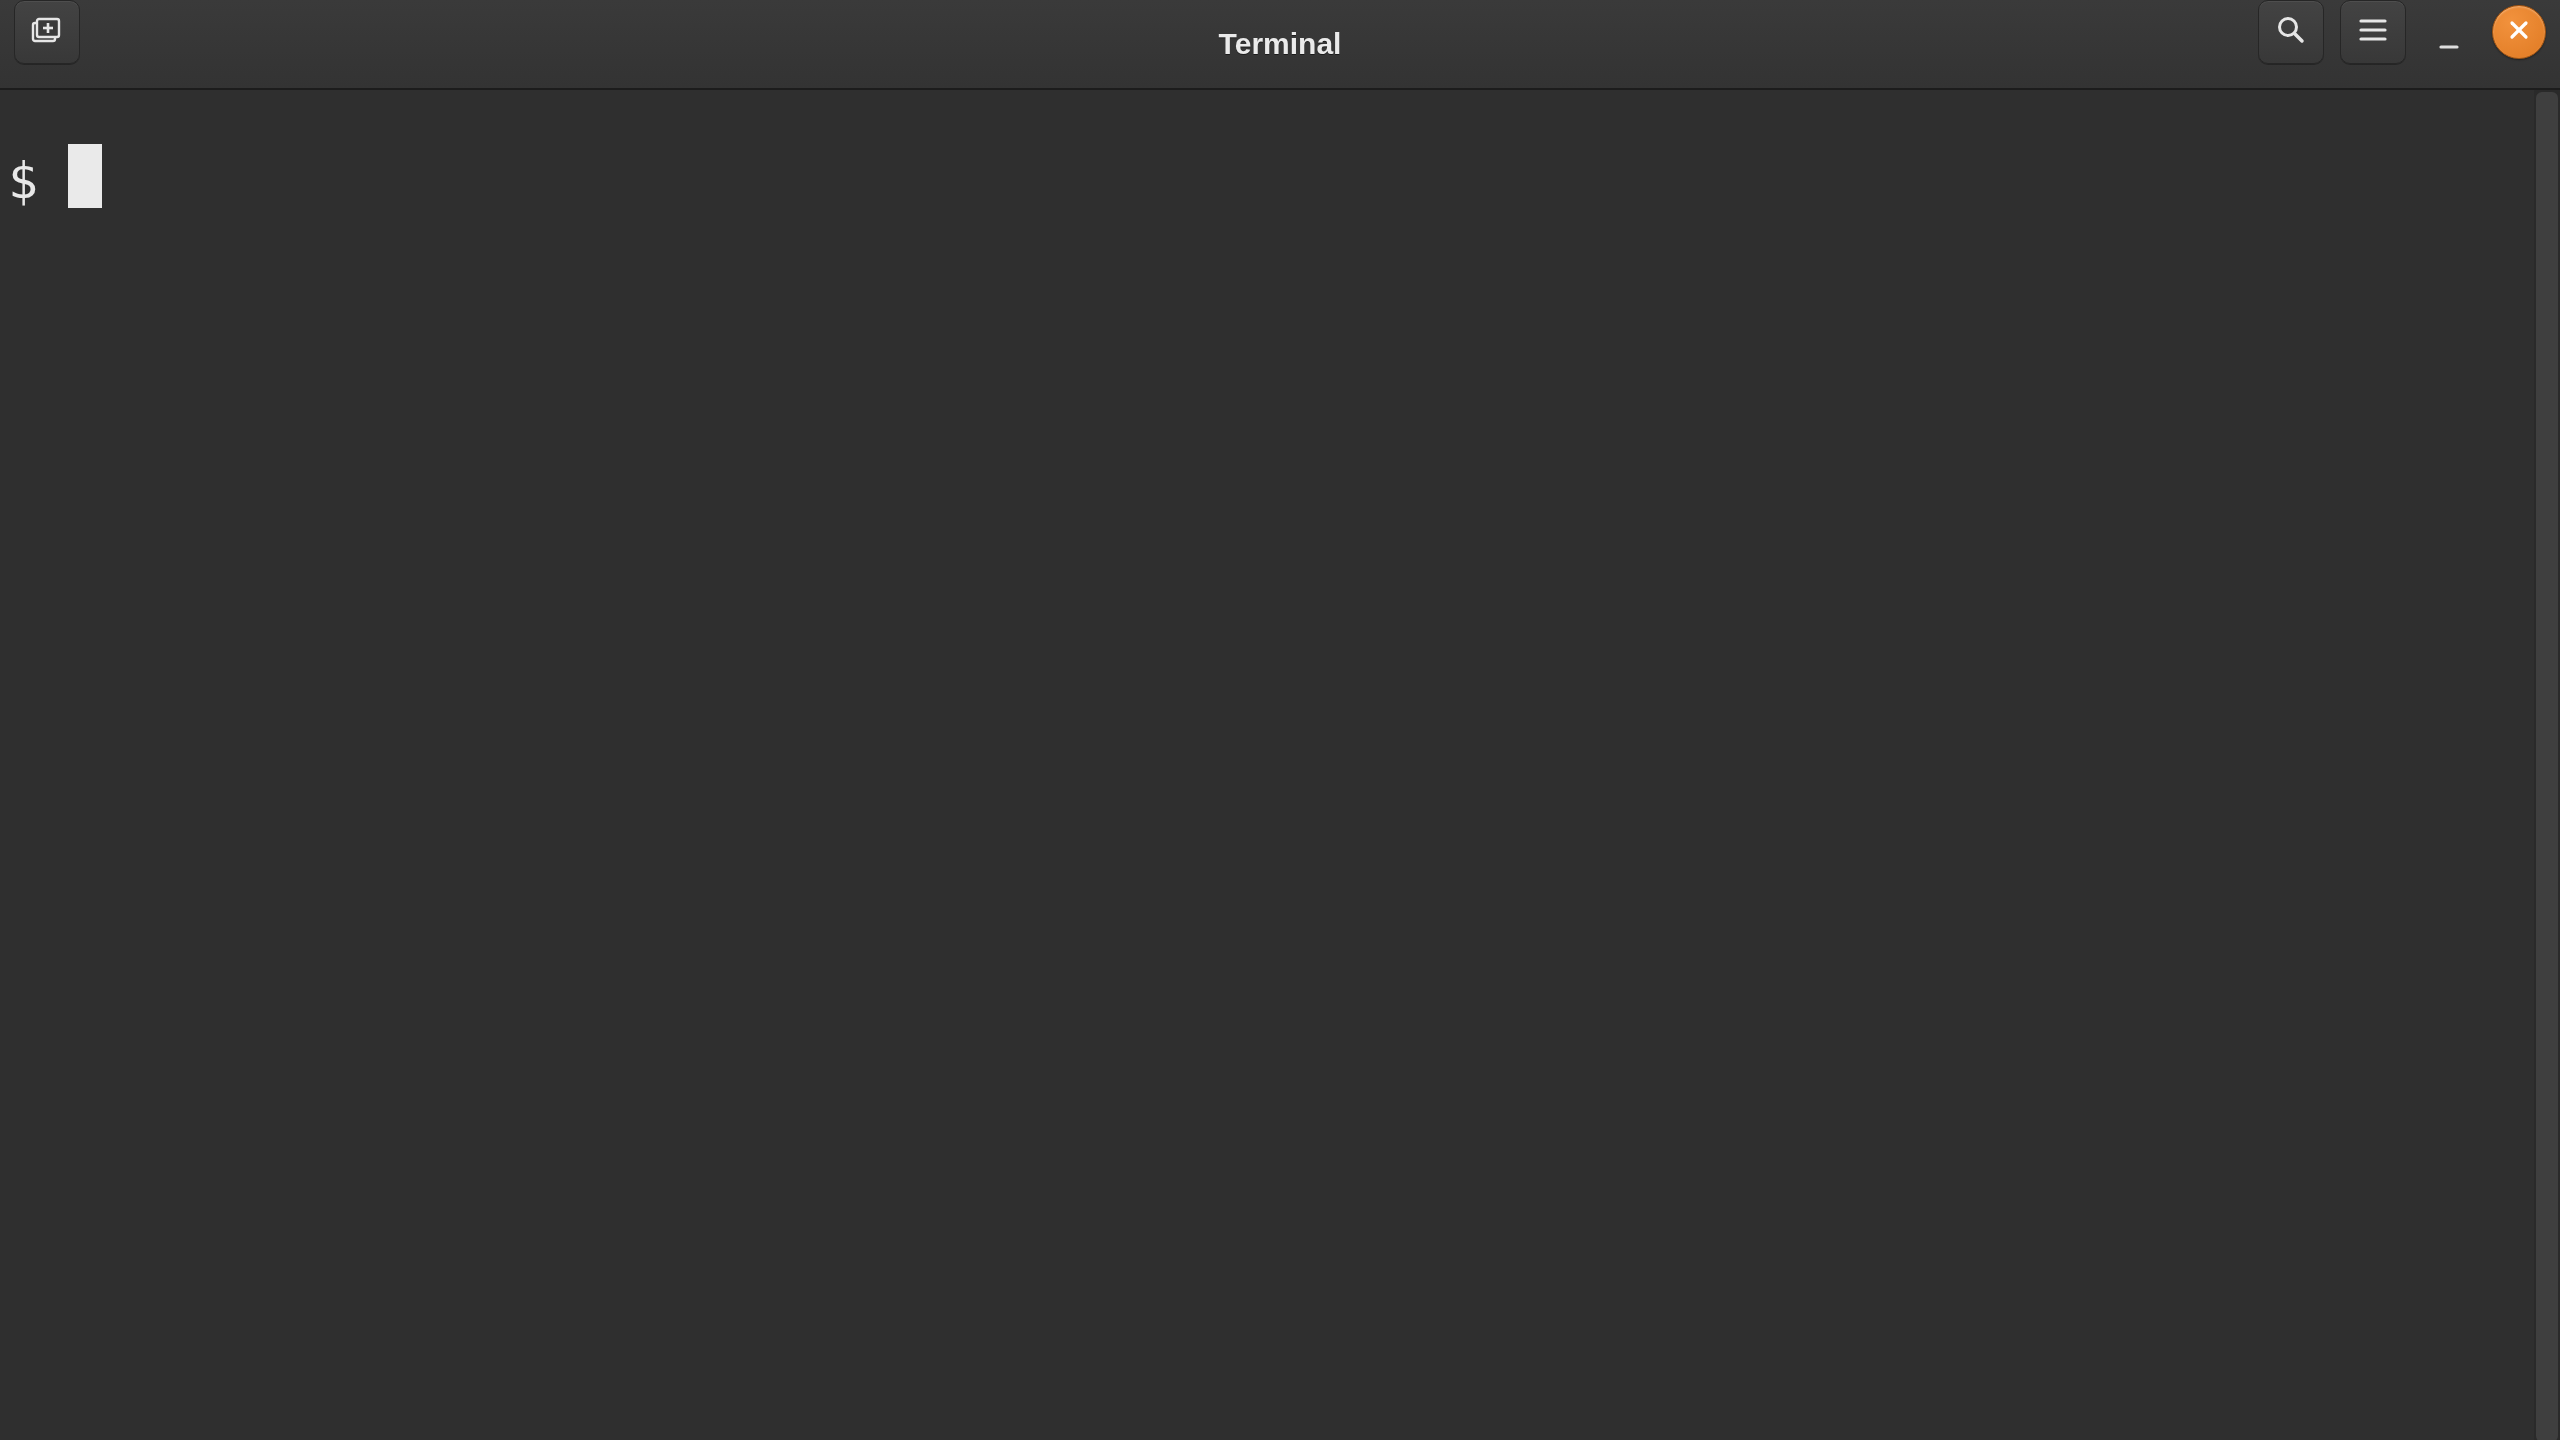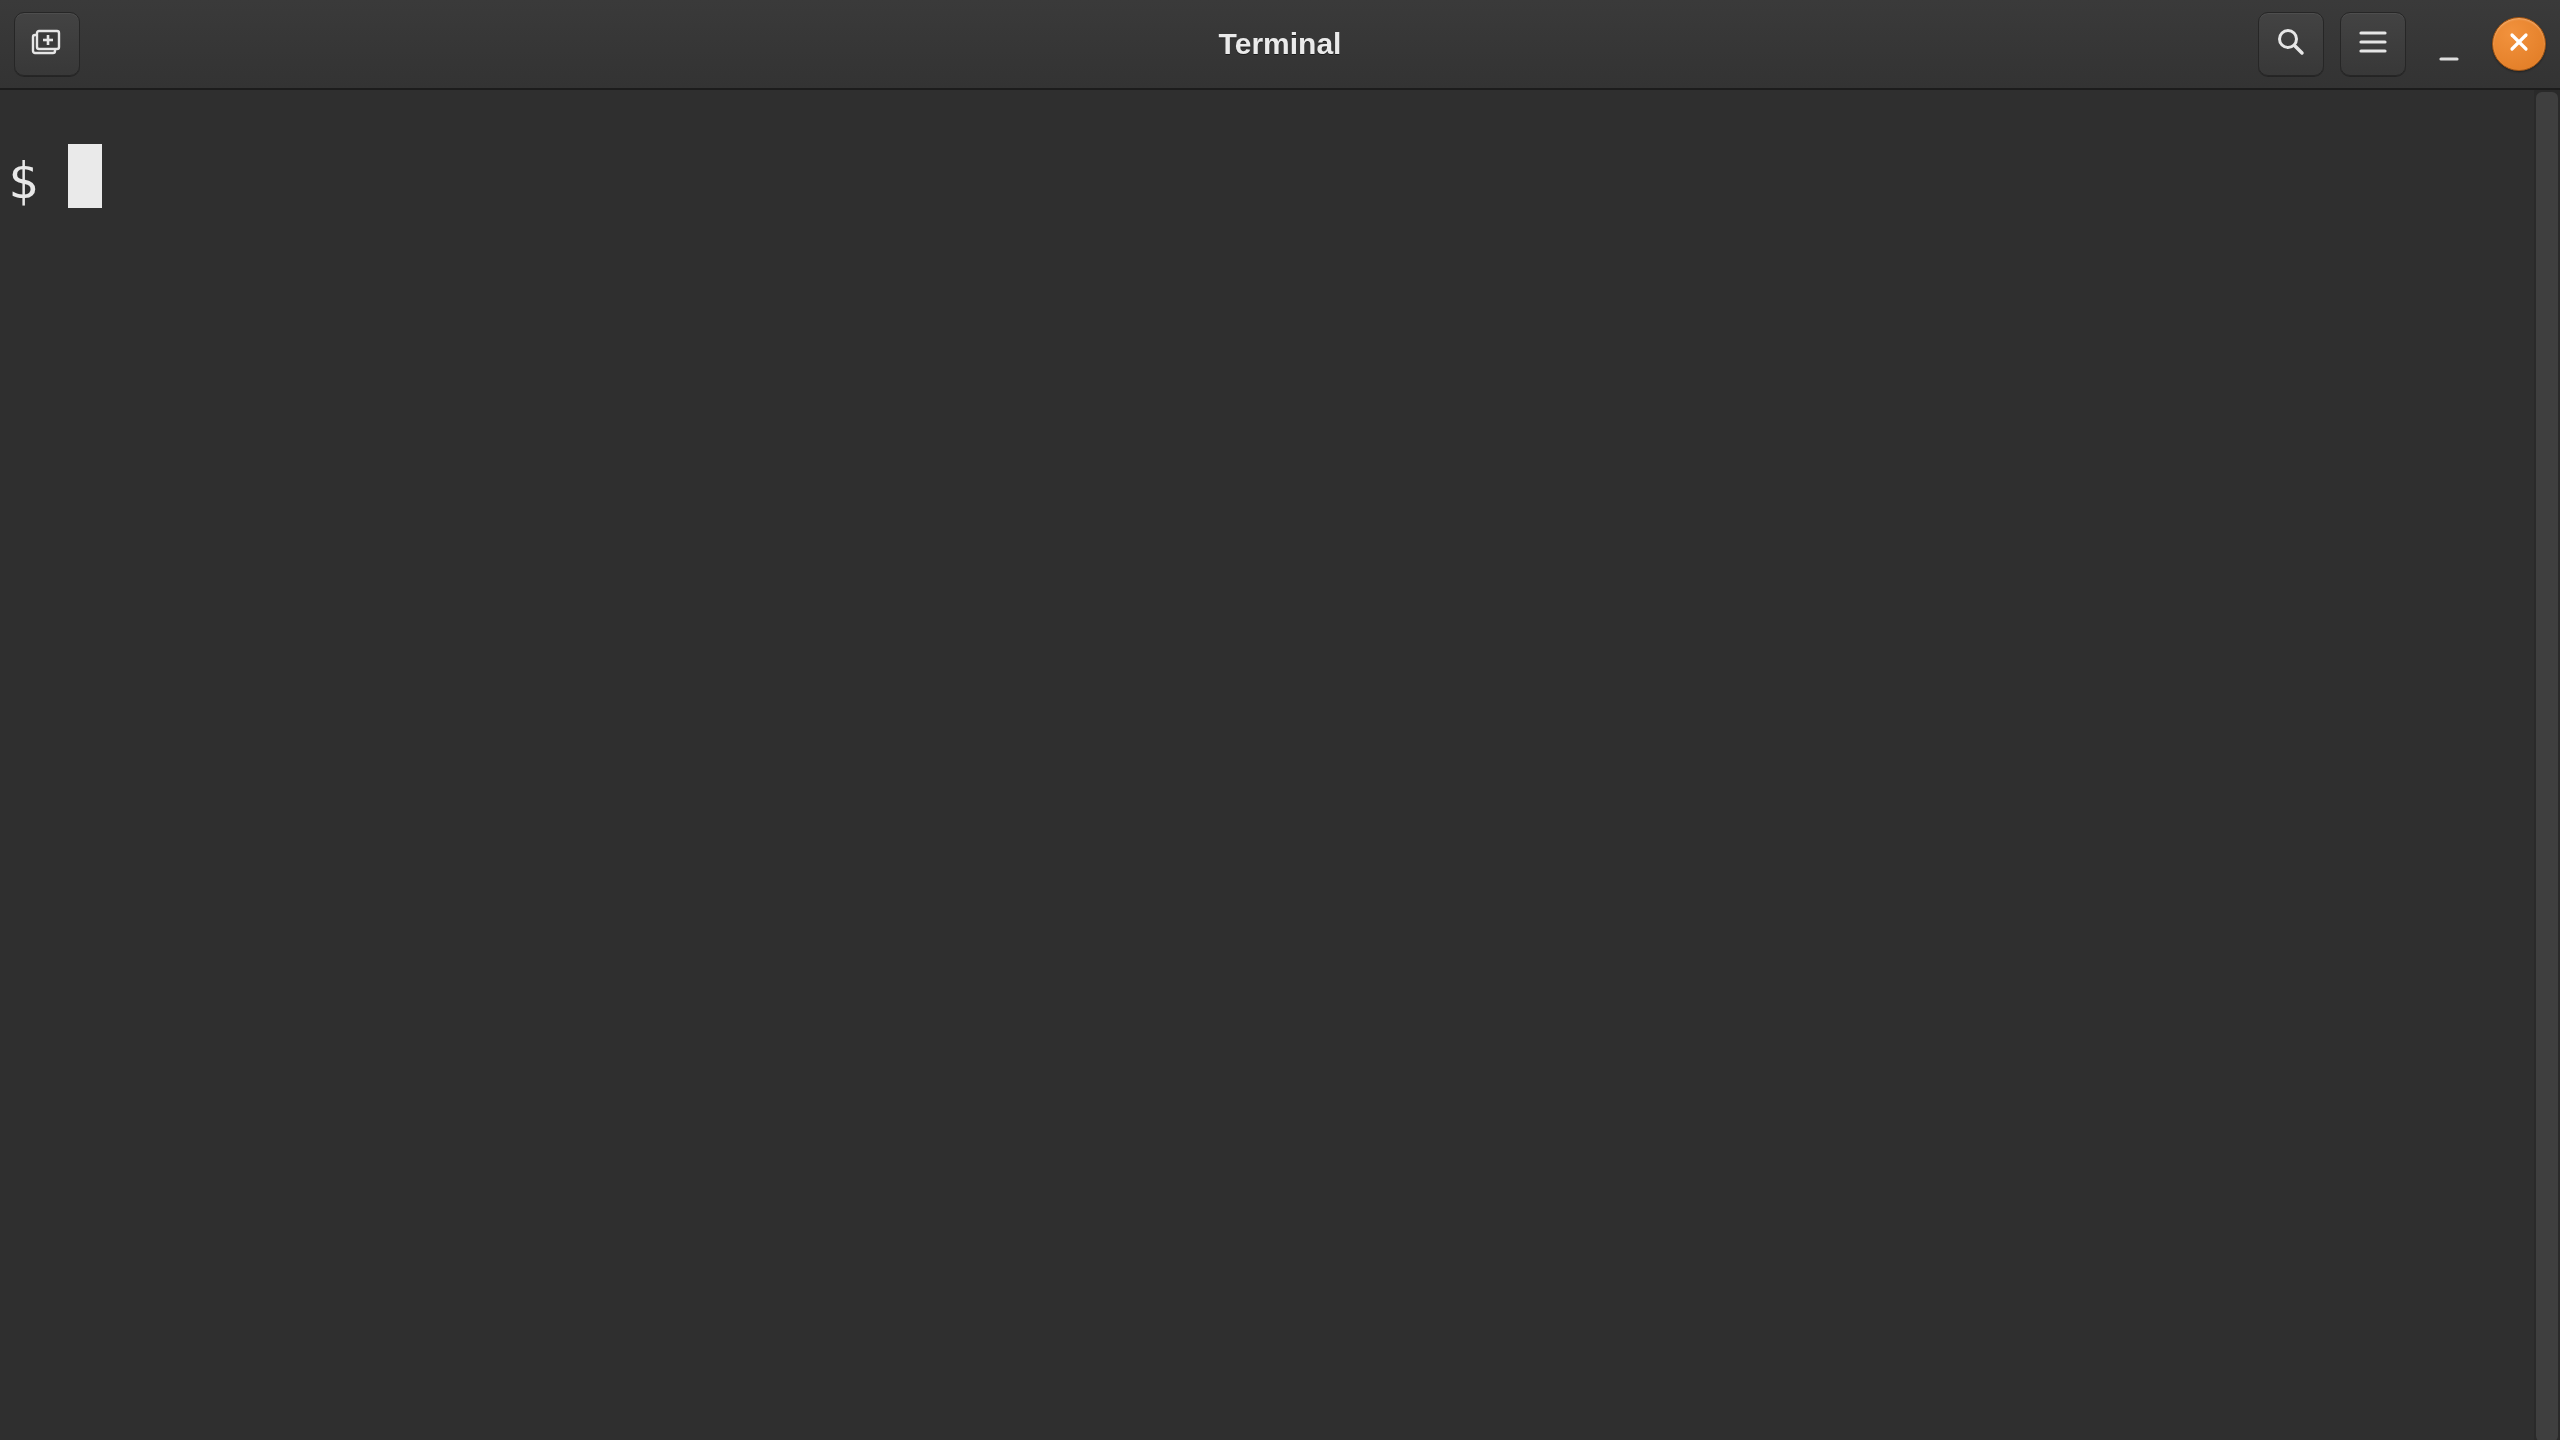--- a/index.html
+++ b/index.html
@@ -13,21 +13,21 @@
       font-family: sans-serif;
       background: #2b2b2b;
       color: #eee;
       overflow: hidden;
     }
     .titlebar {
       height: 90px;
       background: linear-gradient(to bottom, #3a3a3a, #333333);
       border-bottom: 2px solid #1c1c1c;
       display: flex;
-      align-items: center;
+      align-items: flex-start;
       padding: 0 14px;
       position: relative;
     }
     .titlebar-left {
       display: flex;
       align-items: center;
       gap: 14px;
     }
     .titlebar-right {
       margin-left: auto;

